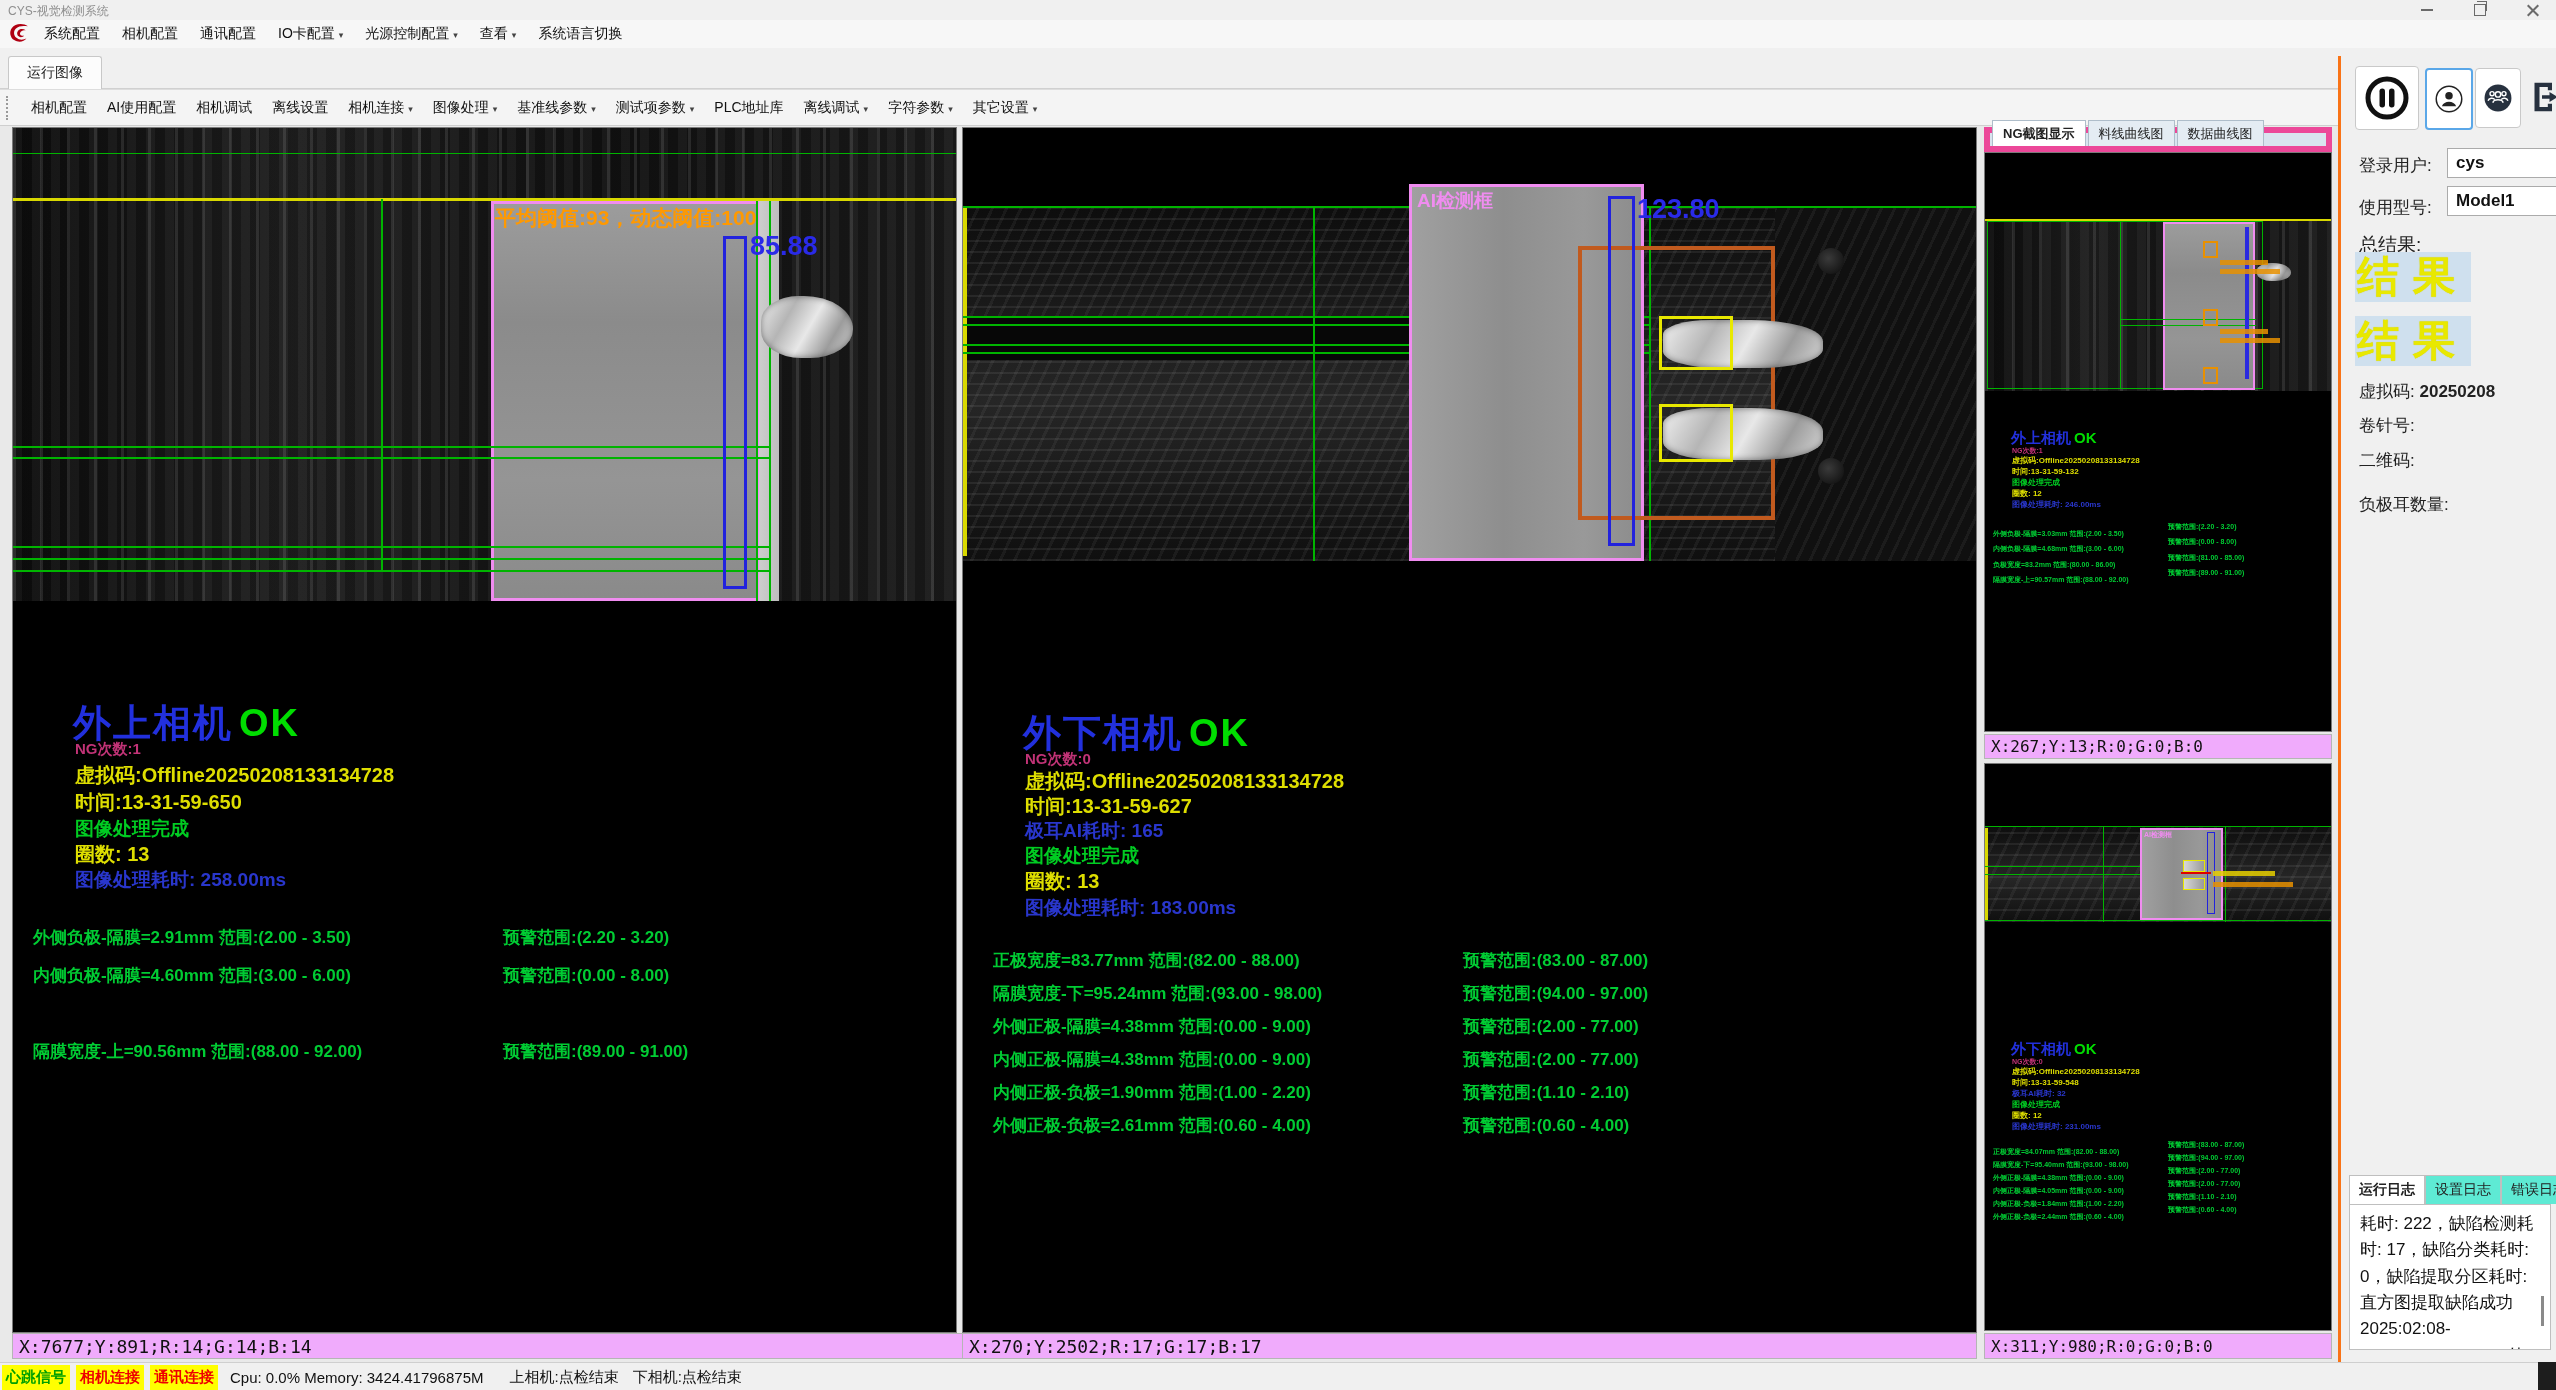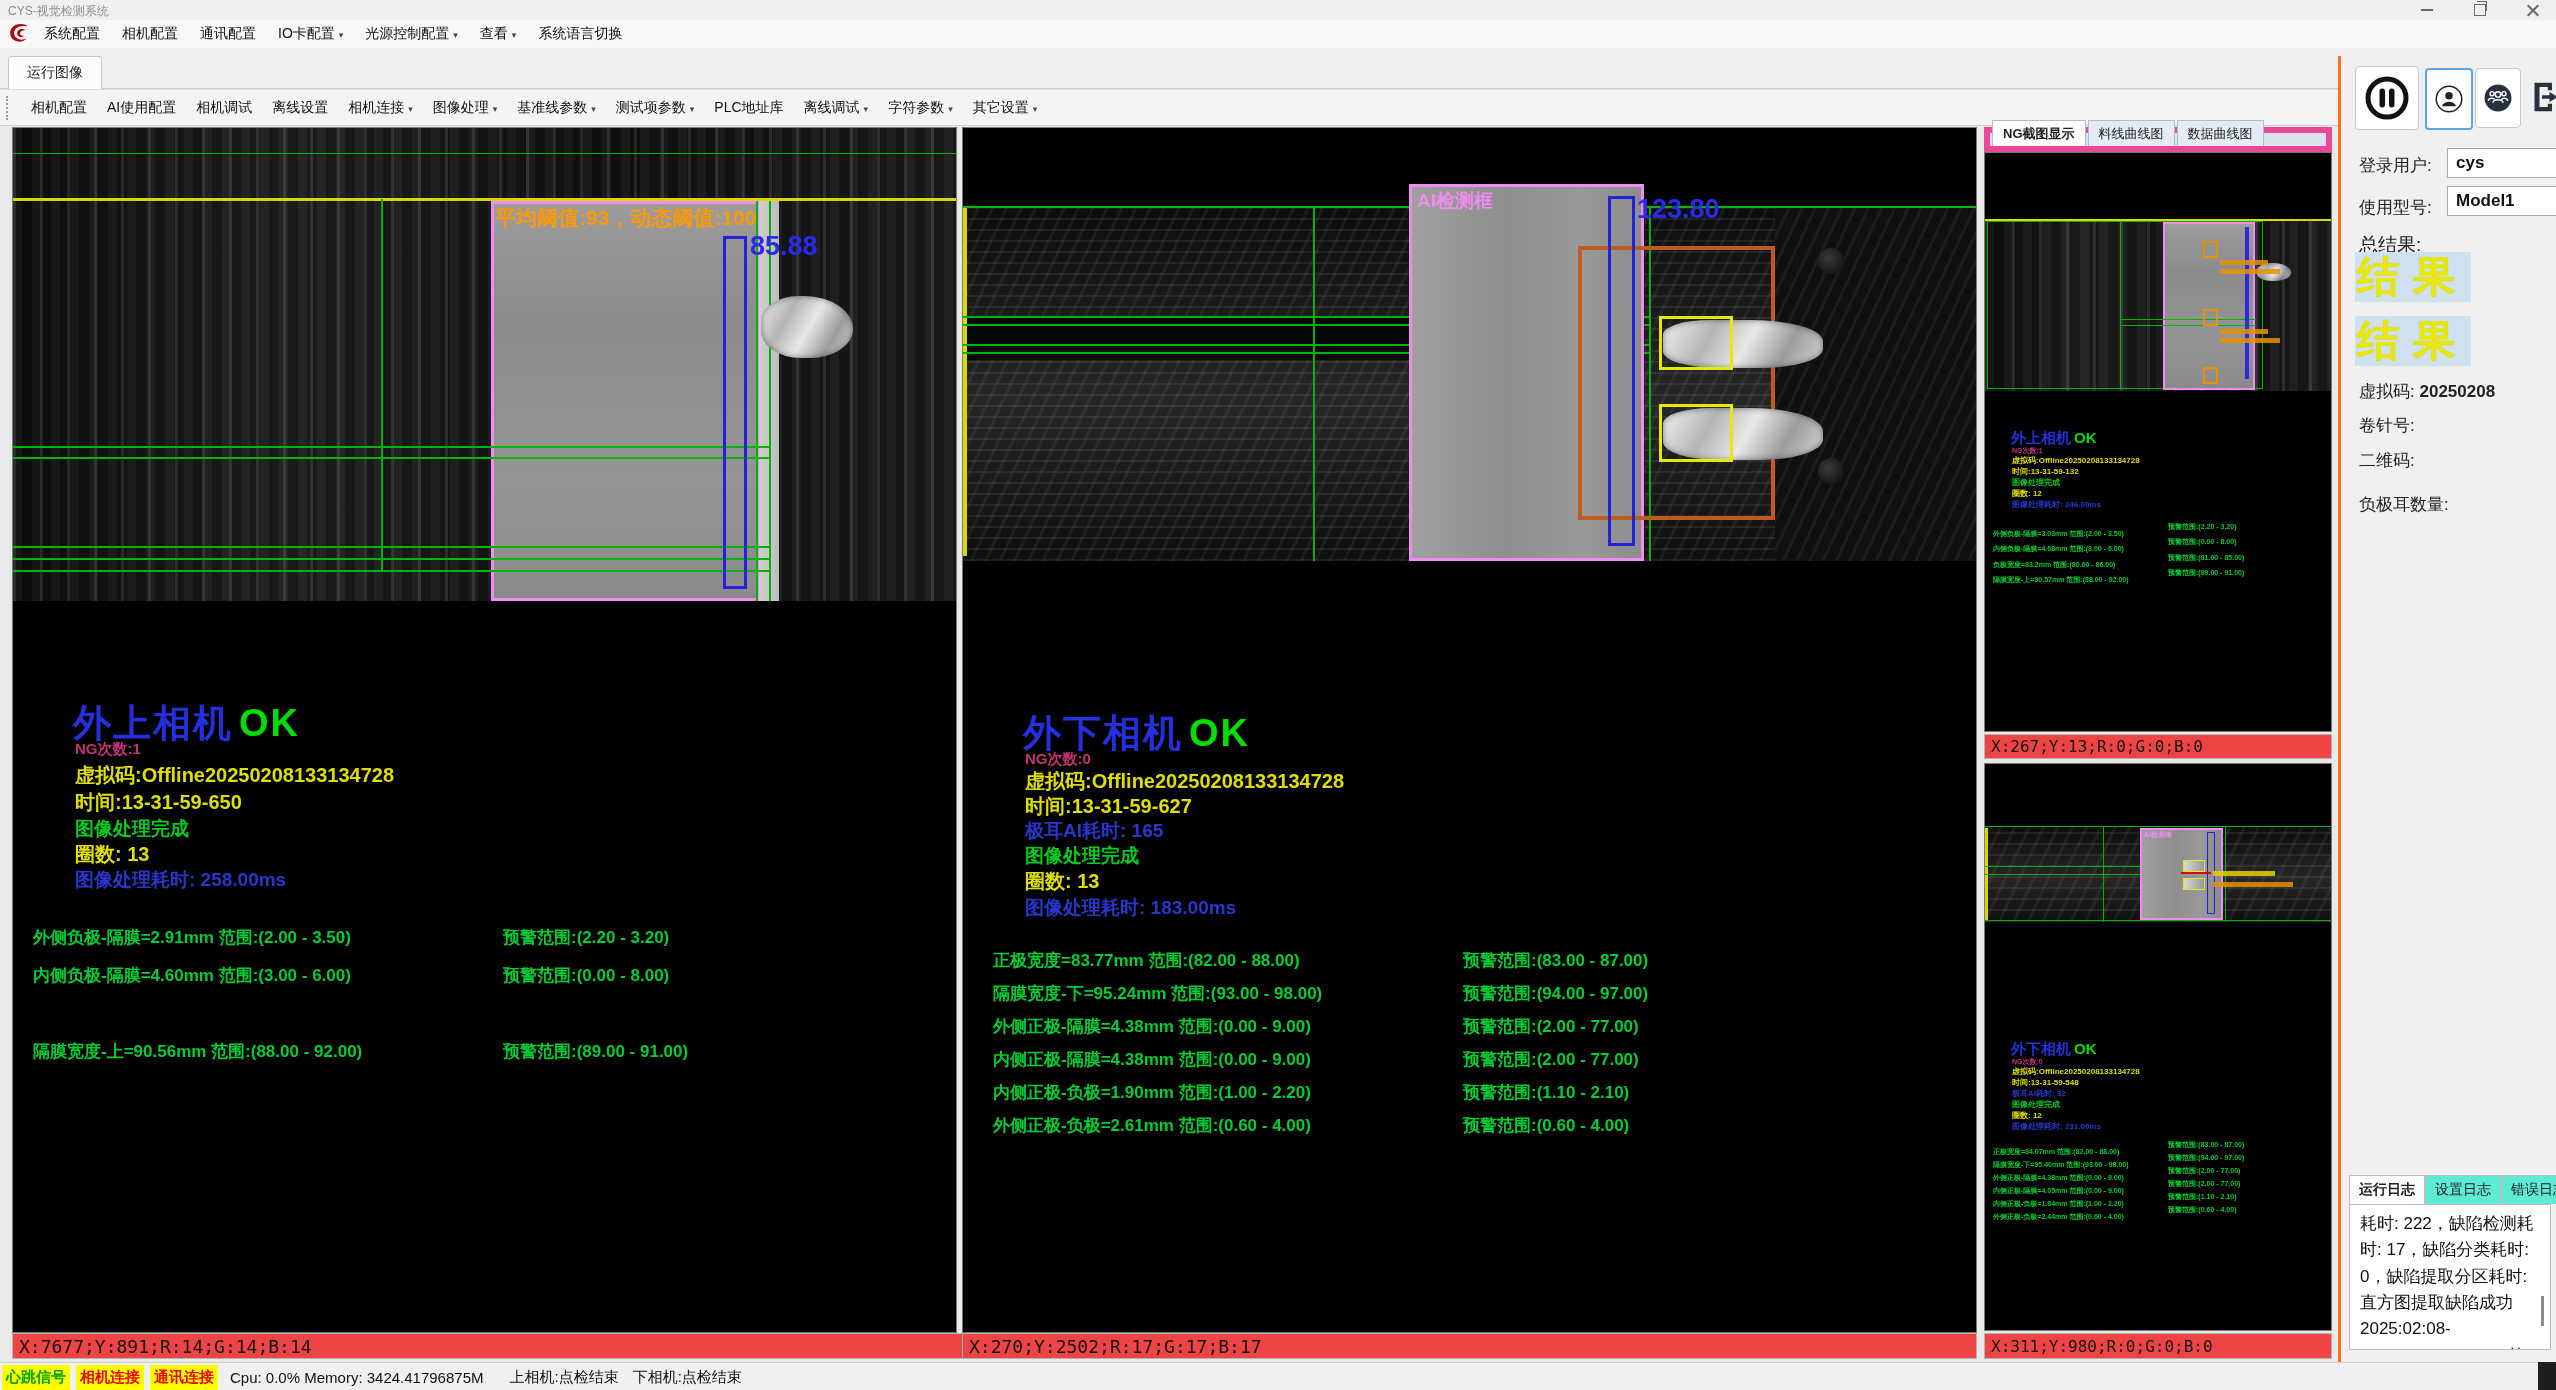--- a/index.html
+++ b/index.html
@@ -55,21 +55,21 @@
   .cam-title{font-size:38px;font-weight:bold;letter-spacing:2px;color:#2230dd;white-space:nowrap;}
   .cam-title .ok{color:#00dd00;margin-left:6px;}
   .ng-line{font-size:15px;font-weight:bold;color:#c23377;}
   .y-line{font-size:20px;font-weight:bold;color:#dede00;white-space:nowrap;}
   .g-line{font-size:19px;font-weight:bold;color:#00cc22;}
   .b-line{font-size:19px;font-weight:bold;color:#2936cc;}
   .mrow{width:930px;height:22px;}
   .mtext{font-size:17px;font-weight:bold;color:#00cc33;white-space:nowrap;}
   .mwarn{position:absolute;left:470px;top:0;font-size:17px;font-weight:bold;color:#00cc33;white-space:nowrap;}
 
-  .coordbar{background:#ef4444;border:1px solid #b5b5b5;box-sizing:border-box;
+  .coordbar{background:#f0abfc;border:1px solid #b5b5b5;box-sizing:border-box;
     font-family:"DejaVu Sans Mono","Liberation Mono",monospace;font-size:18px;color:#111;
     display:flex;align-items:center;padding-left:6px;}
 
   
   .pv-tabs{background:#d9e4ef;border:6px solid #ec4899;box-sizing:border-box;display:flex;align-items:flex-end;}
   .pv-tab{font-size:13px;color:#222;padding:4px 10px 3px;background:#e4ecf3;border:1px solid #aebdca;border-bottom:none;margin-left:2px;white-space:nowrap;}
   .pv-tab.active{background:#fff;font-weight:bold;}
   .mini-title{font-size:15px;font-weight:bold;color:#2230dd;white-space:nowrap;}
   .mini-title .ok{color:#00dd00;margin-left:3px;}
   .mini-y{font-size:8px;font-weight:bold;color:#dede00;white-space:nowrap;}

